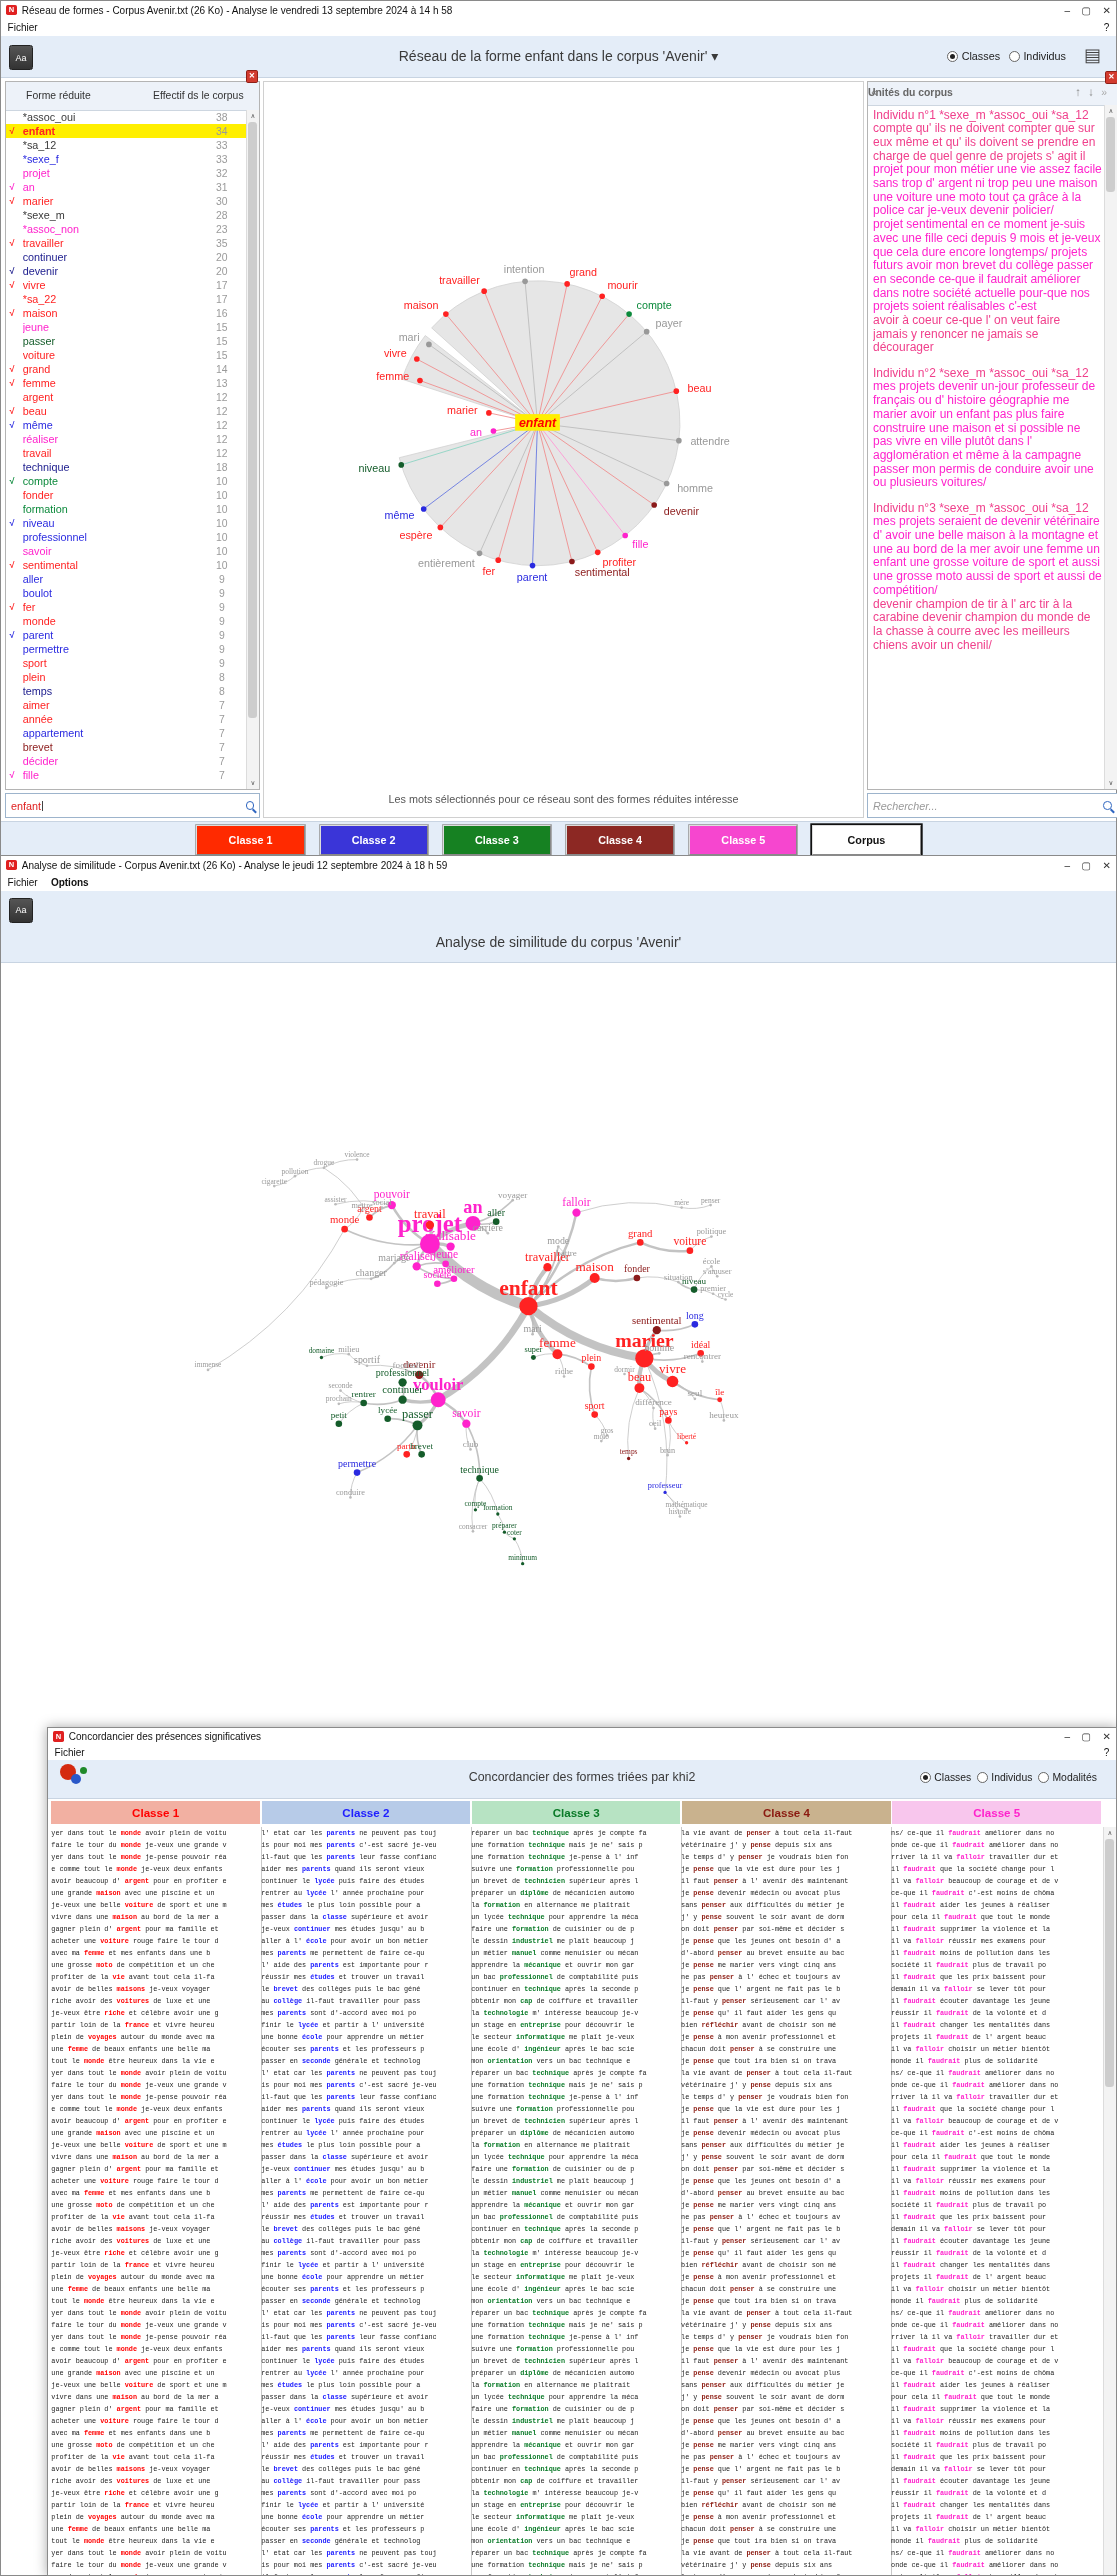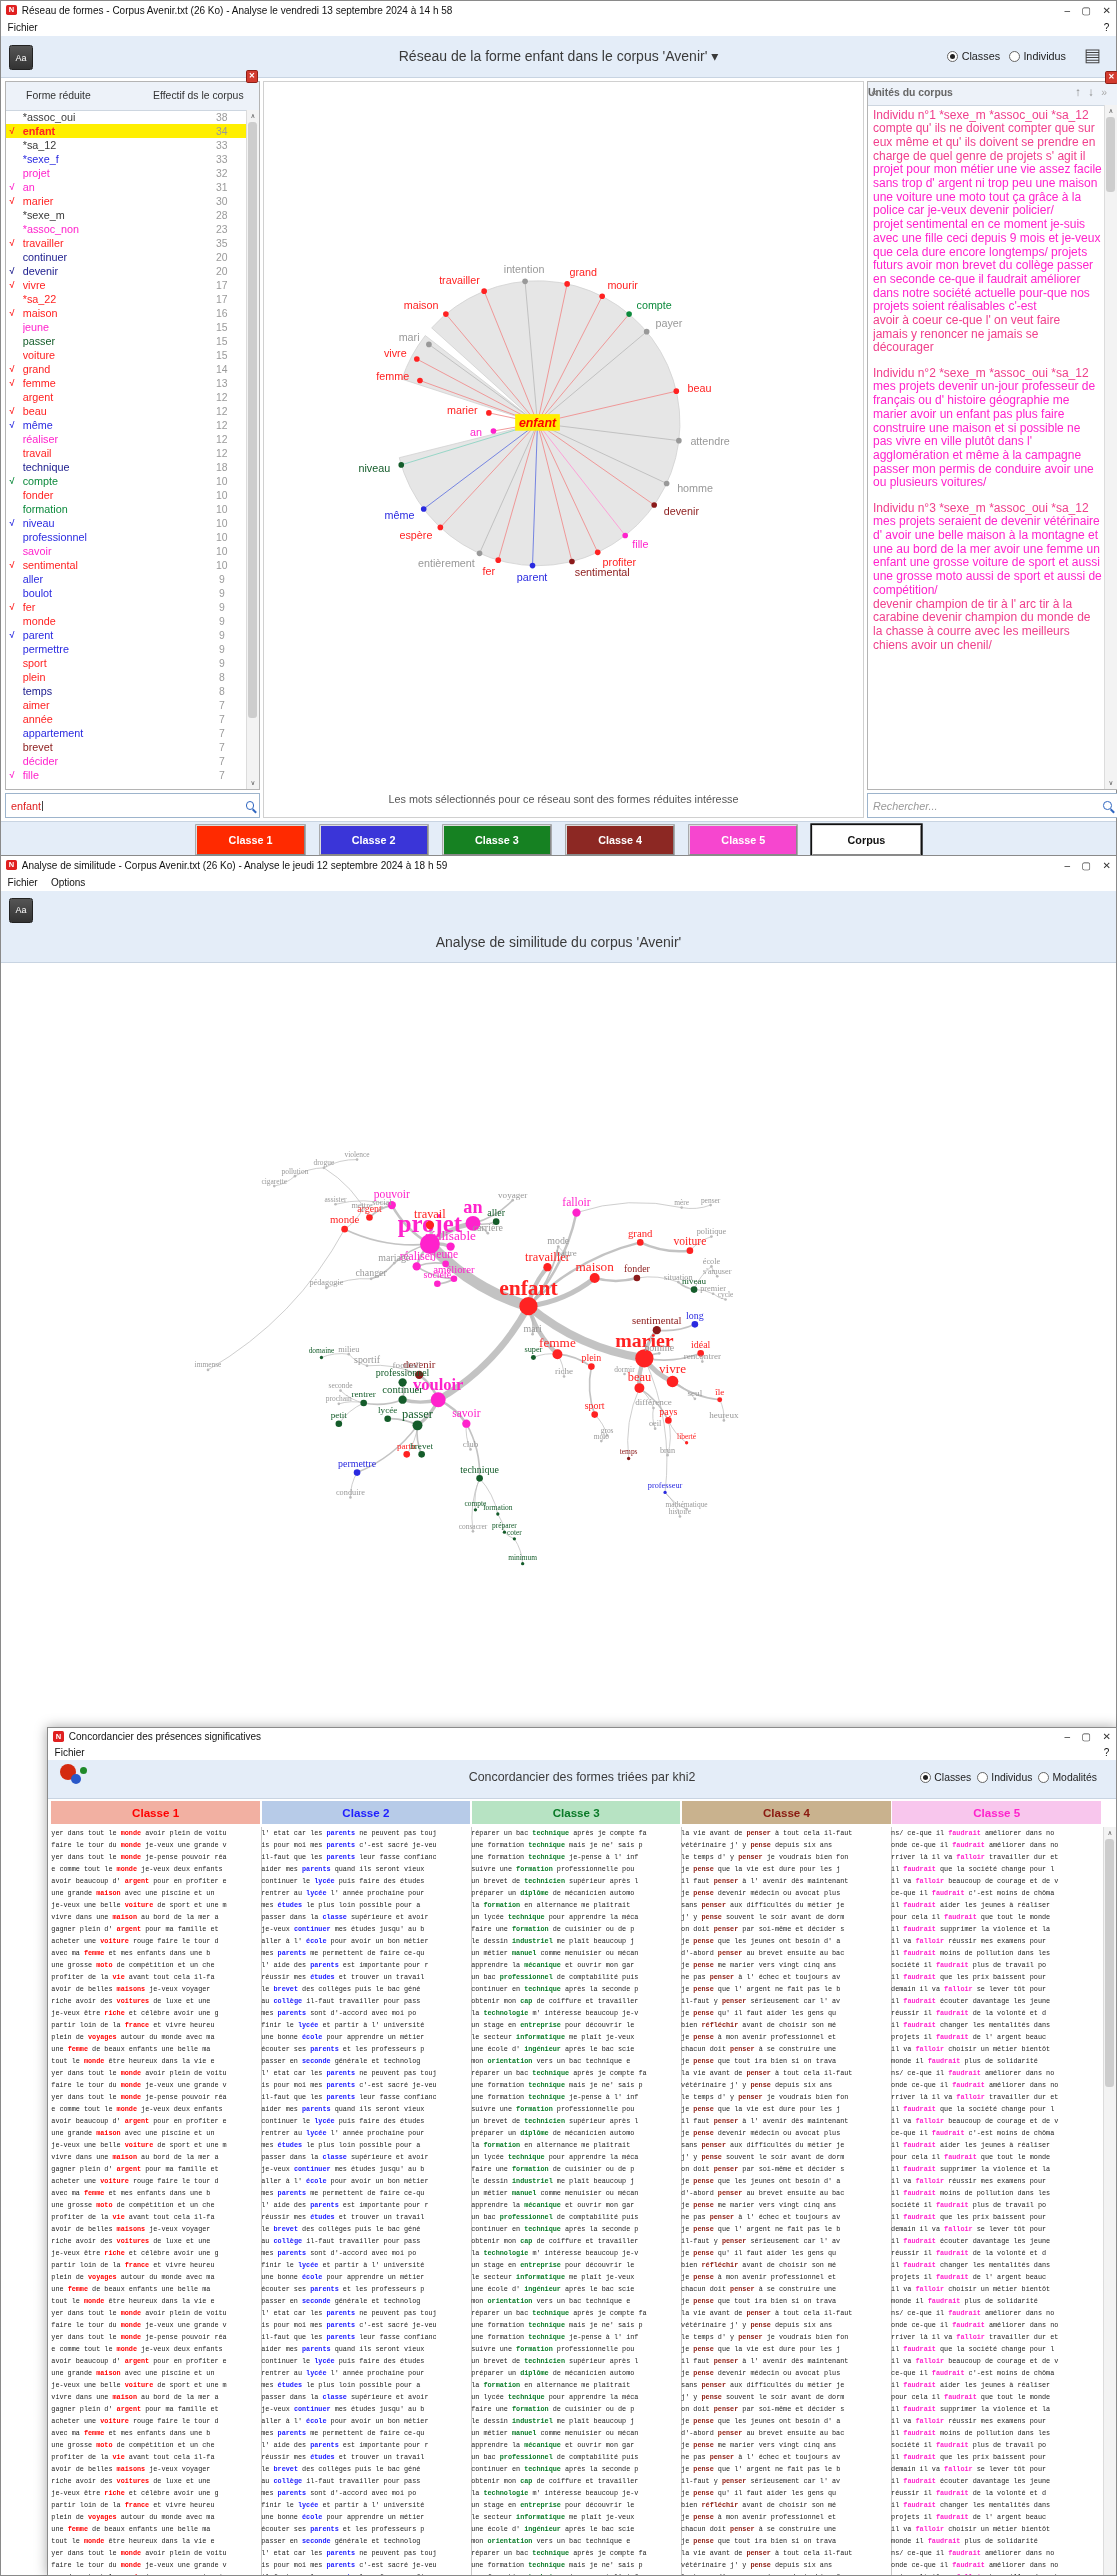--- a/index.html
+++ b/index.html
@@ -475,21 +475,21 @@
     <span class="appicon">N</span>
     <span class="wtitle">Analyse de similitude - Corpus Avenir.txt (26 Ko) - Analyse le jeudi 12 septembre 2024 à 18 h 59</span>
     <span class="winbtns">
       <span>–</span>
       <span>▢</span>
       <span>✕</span>
     </span>
   </div>
   <div class="menubar" style="top:18px;">
     <span>Fichier</span>
-    <span style="margin-left:13.3px;">Options</span>
+    <span style="margin-left:13.3px;font-weight:bold;">Options</span>
   </div>
   <div class="toolband" style="top:35px;height:71px;">
     <span class="bookicon" style="left:8.3px;top:6.6px;">Aa</span>
     <span class="bandtitle" style="top:43px;">Analyse de similitude du corpus 'Avenir'</span>
   </div>
   <svg id="graph2" width="1117" height="1614" style="position:absolute;left:0;top:106px;font-size:12px" viewBox="0 0 1349 1948">
       <path d="M637,415 Q567.0,394.2 518,340" fill="none" stroke="#b9b9b9" stroke-opacity="0.85" stroke-width="13" stroke-linecap="round"></path>
       <path d="M637,415 Q698.2,466.1 777,478" fill="none" stroke="#b9b9b9" stroke-opacity="0.85" stroke-width="10" stroke-linecap="round"></path>
       <path d="M637,415 Q598.3,486.8 528,528" fill="none" stroke="#b9b9b9" stroke-opacity="0.85" stroke-width="8" stroke-linecap="round"></path>
       <path d="M637,415 Q681.8,409.2 717,381" fill="none" stroke="#b9b9b9" stroke-opacity="0.85" stroke-width="6" stroke-linecap="round"></path>

